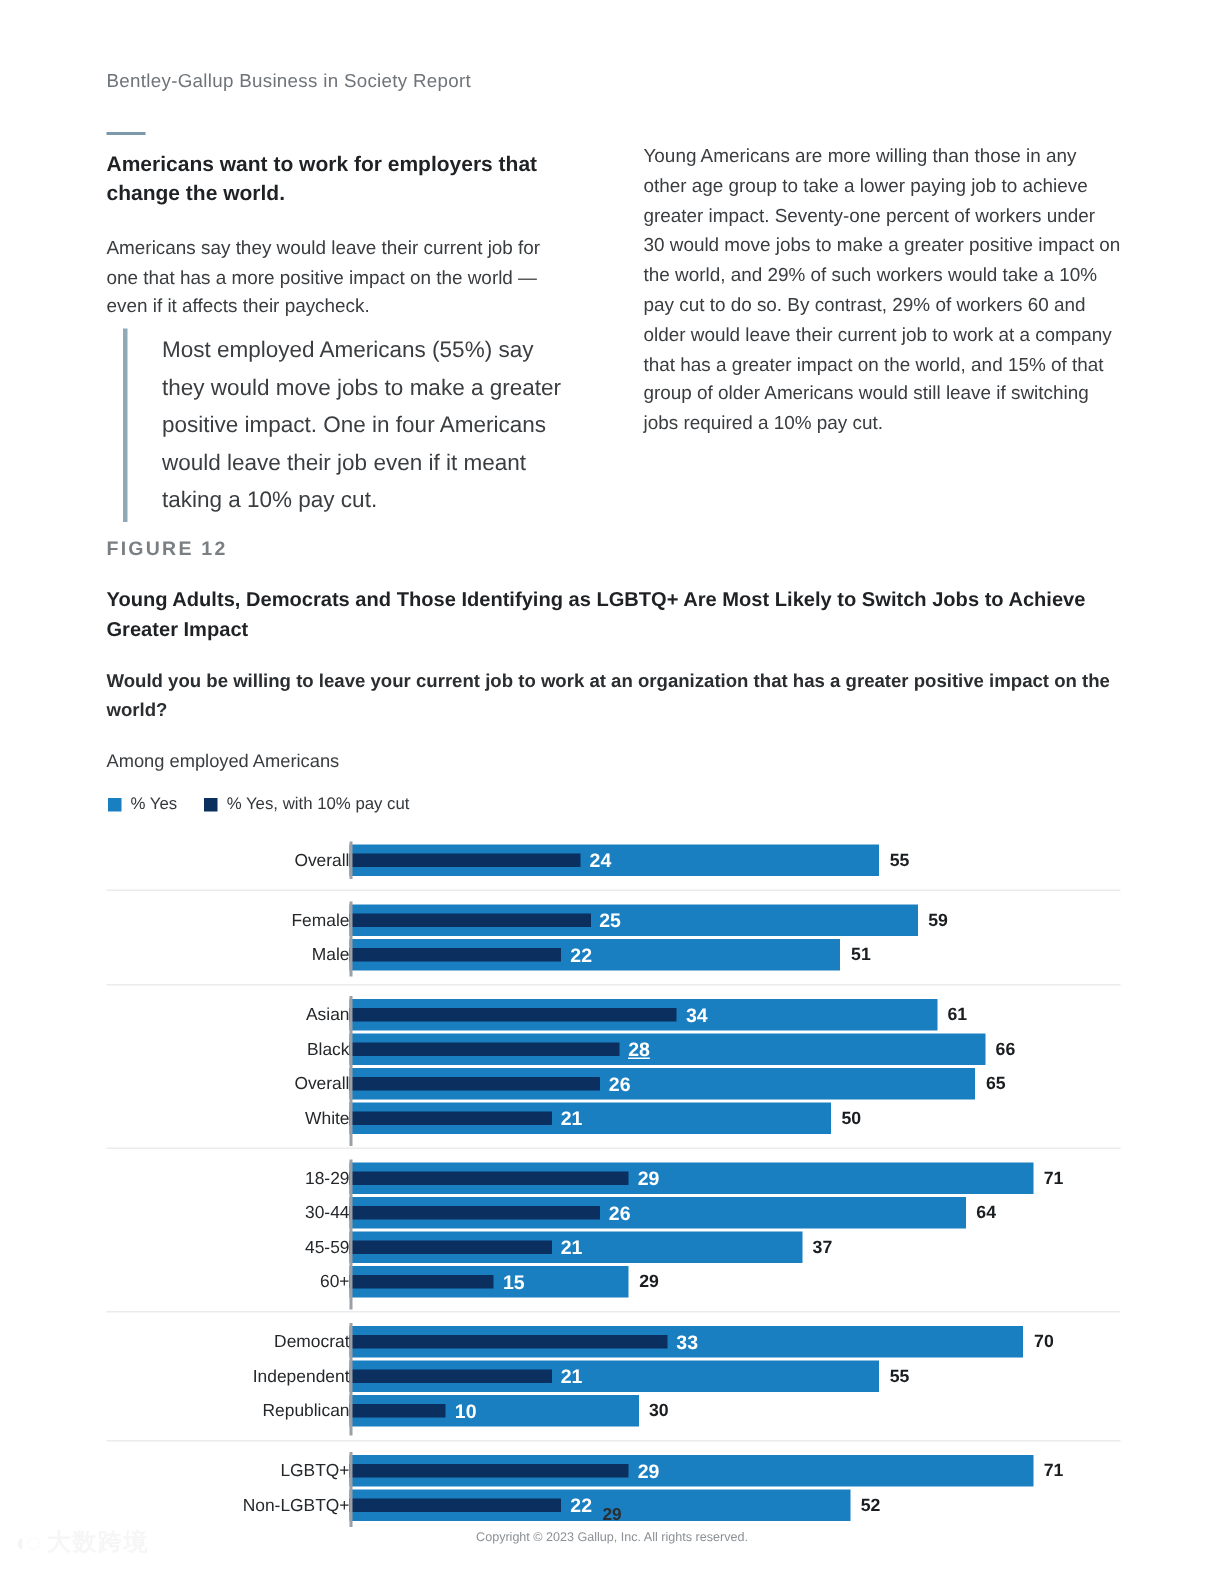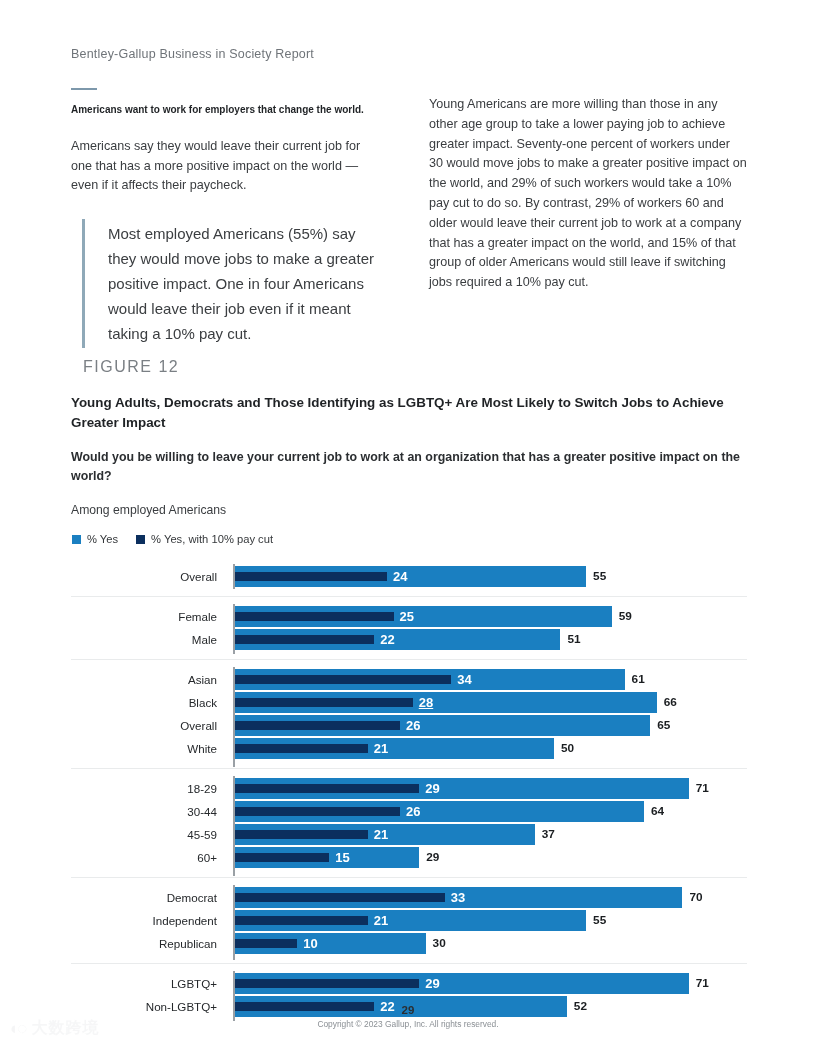--- a/index.html
+++ b/index.html
@@ -39,21 +39,21 @@
     left: 429px; top: 95px;
     width: 318px;
   }
   .rule {
     width: 26px;
     height: 2px;
     background: #7d98ab;
     margin-bottom: 10px;
   }
   .lede {
-    font-size: 10px;
+    font-size: 14px;
     font-weight: bold;
     line-height: 19px;
     color: #1f2225;
     margin: 0 0 18px 0;
   }
   .body-text {
     font-size: 12.6px;
     line-height: 19.6px;
     color: #3a3d40;
     margin: 0;
@@ -75,26 +75,25 @@
     color: #3b3e41;
   }
 
   
   .figure {
     position: absolute;
     left: 71px; top: 358px;
     width: 676px;
   }
   .fig-kicker {
-    font-size: 16px;
+    font-size: 13px;
     letter-spacing: 1.5px;
     color: #7a7f84;
-    font-weight: normal;
+    font-weight: bold;
     margin-bottom: 17px;
-    margin-left: 12px;
   }
   .fig-title {
     font-size: 13.4px;
     font-weight: bold;
     line-height: 19.5px;
     color: #1f2225;
     margin: 0 0 16px 0;
   }
   .fig-question {
     font-size: 12.4px;
@@ -137,21 +136,21 @@
     padding: 7px 0 7px 0;
   }
   .group.last { border-bottom: none; }
   .row {
     position: relative;
     height: 21px;
     margin: 2px 0;
   }
   .row-label {
     position: absolute;
-    left: 0; top: 0;
+    left: 16px; top: 0;
     width: 154px;
     height: 21px;
     line-height: 21px;
     text-align: right;
     font-size: 11.6px;
     color: #25282b;
     padding-right: 8px;
     white-space: nowrap;
   }
   .bars {

